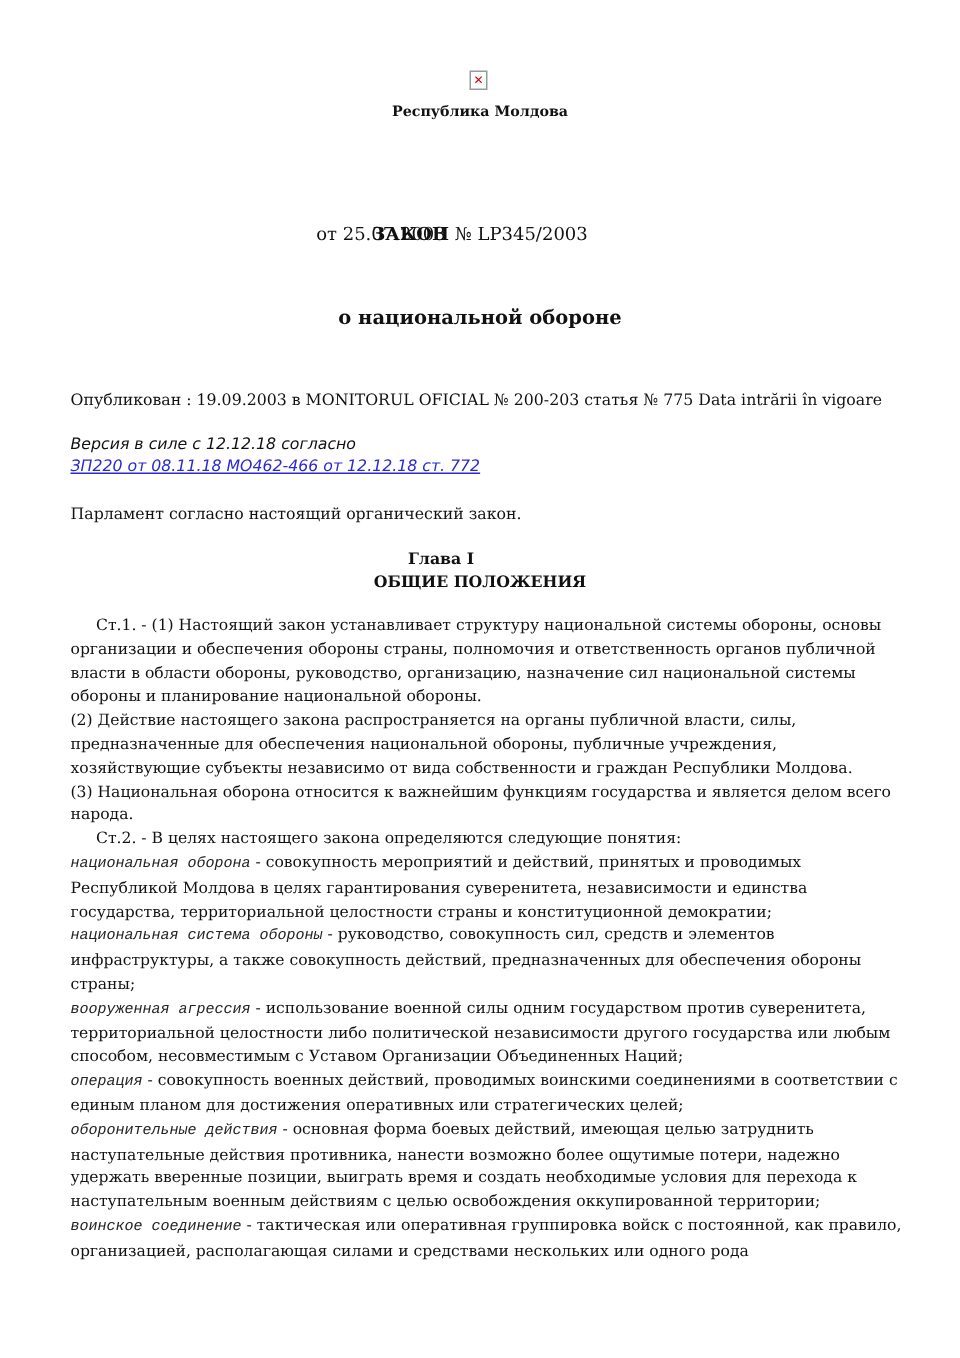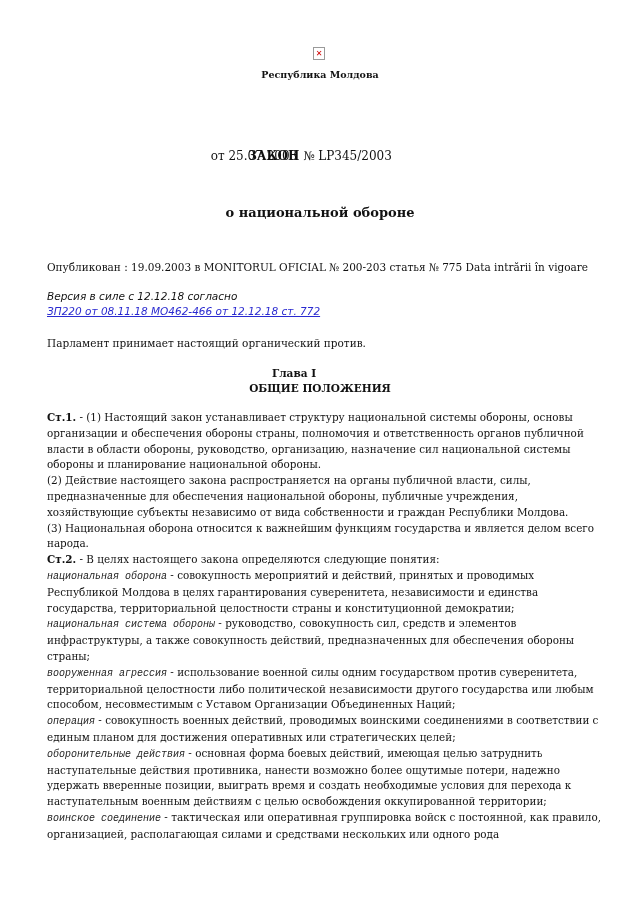--- a/index.html
+++ b/index.html
@@ -29,41 +29,41 @@
   .version { position: absolute; left: 47px; top: 290px; font-size: 10.5px; font-style: italic; font-family: "DejaVu Sans", sans-serif; }
   .version-link { position: absolute; left: 47px; top: 305px; font-size: 10.5px; font-style: italic; color: #2a2ad0; text-decoration: underline; font-family: "DejaVu Sans", sans-serif; text-align: right; }
   .adopts { position: absolute; left: 47px; top: 337px; font-size: 10.5px; }
   .chapter { position: absolute; left: 0; width: 588px; top: 367px; font-size: 10.5px; font-weight: bold; }
   .chapter-title { position: absolute; left: 0; width: 640px; top: 382px; font-size: 10.5px; font-weight: bold; }
   .body-text {
     position: absolute; left: 47px; top: 410px; width: 560px;
     font-size: 10.4px; line-height: 15.8px;
   }
   .body-text p { margin: 0; }
-  .body-text b { font-weight: bold; }
+  .body-text b { font-weight: normal; margin-left: 17px; }
   .term { font-style: italic; font-family: Liberation Mono, monospace; font-size: 10px; color: #222; }
 </style>
 </head>
 <body>
 
 <div class="page">
 
   <div class="img-broken">
       <span>✕</span>
     </div>
 
   <div class="republic center">Республика Молдова</div>
   <div class="law-no center"><b>ЗАКОН</b><span> № LP345/2003</span></div>
   <div class="law-date center">от 25.07.2003</div>
   <div class="law-title center">о национальной обороне</div>
 
   <div class="published">Опубликован : 19.09.2003 в MONITORUL OFICIAL № 200-203 статья № 775 Data intrării în vigoare</div>
   <div class="version">Версия в силе с 12.12.18 согласно</div>
   <a class="version-link" href="#">ЗП220 от 08.11.18 МО462-466 от 12.12.18 ст. 772</a>
-  <div class="adopts">Парламент принимает настоящий органический против.</div>
+  <div class="adopts">Парламент согласно настоящий органический закон.</div>
 
   <div class="chapter center">Глава I</div>
   <div class="chapter-title center">ОБЩИЕ ПОЛОЖЕНИЯ</div>
 
   <div class="body-text">
     <p><b>Ст.1.</b><span> - (1) Настоящий закон устанавливает структуру национальной системы обороны, основы организации и обеспечения обороны страны, полномочия и ответственность органов публичной власти в области обороны, руководство, организацию, назначение сил национальной системы обороны и планирование национальной обороны.</span></p>
     <p>(2) Действие настоящего закона распространяется на органы публичной власти, силы, предназначенные для обеспечения национальной обороны, публичные учреждения, хозяйствующие субъекты независимо от вида собственности и граждан Республики Молдова.</p>
     <p>(3) Национальная оборона относится к важнейшим функциям государства и является делом всего народа.</p>
     <p><b>Ст.2.</b><span> - В целях настоящего закона определяются следующие понятия:</span></p>
     <p><span class="term">национальная оборона</span><span> - совокупность мероприятий и действий, принятых и проводимых Республикой Молдова в целях гарантирования суверенитета, независимости и единства государства, территориальной целостности страны и конституционной демократии;</span></p>

